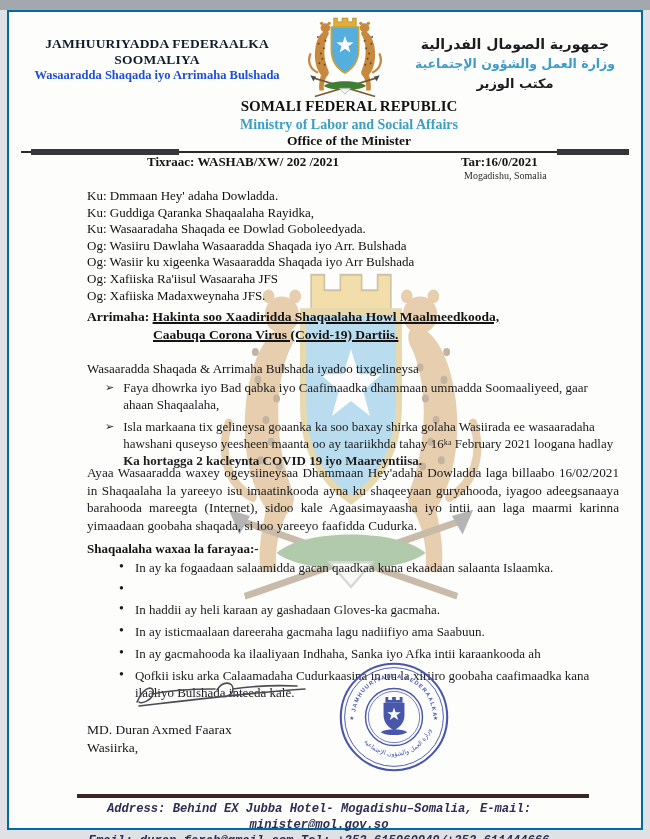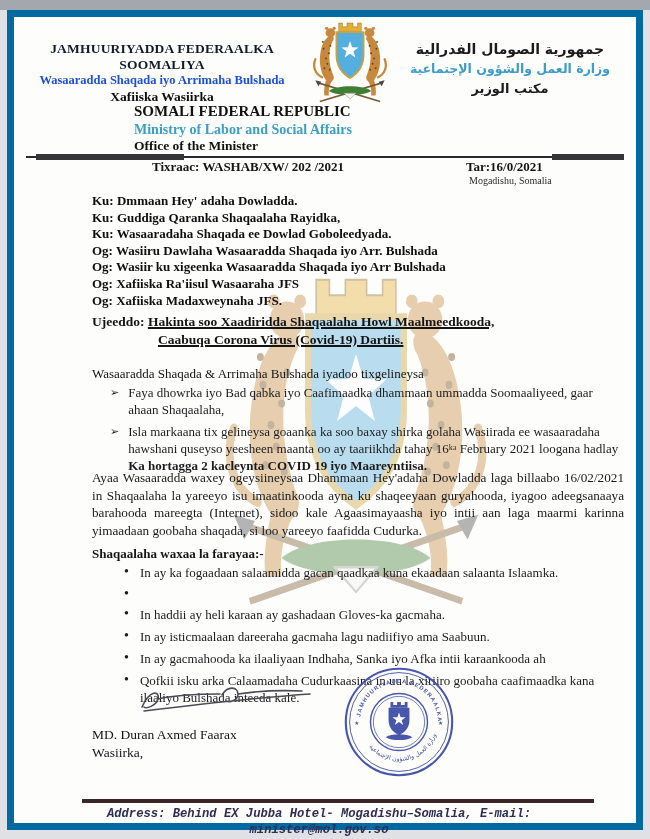--- a/index.html
+++ b/index.html
@@ -1,45 +1,45 @@
 <!DOCTYPE html>
 <html><head>
 <meta charset="utf-8">
 <style>
   html,body{margin:0;padding:0;}
   .canvas{position:relative;width:650px;height:839px;background:#dfe1e4;overflow:hidden;
           font-family:"Liberation Serif","DejaVu Serif",serif;color:#141414;}
   .top-strip{position:absolute;left:0;top:0;width:100%;height:10px;background:#a2a8ae;}
   .page{position:absolute;left:7px;right:7px;top:10px;bottom:9px;background:#fdfdfc;
-        border:7px solid #0369a1;}
+        border:2px solid #0369a1;}
   
   .hdr-left{position:absolute;left:16px;top:24px;width:264px;text-align:center;line-height:1.18;}
   .hdr-left .l1{font-weight:bold;font-size:13.5px;color:#121b2a;letter-spacing:.2px;}
   .hdr-left .l3{font-weight:bold;font-size:12.5px;color:#1d4ed8;}
   .hdr-left .l4{font-weight:bold;font-size:13.5px;color:#0e0e10;margin-top:1px;}
   .emblem{position:absolute;left:276px;top:0px;width:120px;height:98px;}
   .hdr-right{position:absolute;right:12px;top:22px;width:228px;text-align:center;direction:rtl;
              font-family:"DejaVu Sans",sans-serif;line-height:1.5;}
   .hdr-right .a1{font-weight:bold;font-size:14px;color:#1c1c1e;}
   .hdr-right .a2{font-weight:bold;font-size:12.5px;color:#3d9cc8;}
   .hdr-right .a3{font-weight:bold;font-size:13px;color:#1c1c1e;}
-  .center-titles{position:absolute;left:120px;top:85px;width:440px;text-align:left;line-height:1.25;}
+  .center-titles{position:absolute;left:120px;top:85px;width:440px;text-align:center;line-height:1.25;}
   .center-titles .t1{font-weight:bold;font-size:15px;color:#121212;}
   .center-titles .t2{font-weight:bold;font-size:14px;color:#3b9fc4;}
   .center-titles .t3{font-weight:bold;font-size:13.5px;color:#121212;}
   .divider{position:absolute;left:0;top:137px;width:100%;height:8px;}
   .divider .thin{position:absolute;left:12px;right:12px;top:2px;height:2px;background:#2a2a2e;}
   .divider .barL{position:absolute;left:22px;top:0;width:148px;height:6px;background:#35353a;}
   .divider .barR{position:absolute;right:12px;top:0;width:72px;height:6px;background:#35353a;}
   
   .ref{position:absolute;left:138px;top:142px;font-weight:bold;font-size:13px;}
   .date{position:absolute;left:452px;top:142px;font-weight:bold;font-size:13px;}
   .place{position:absolute;left:455px;top:158px;font-size:10px;color:#2b2b2b;}
   
-  .recips{position:absolute;left:78px;top:176px;font-weight:bold;font-size:13px;line-height:16.6px;color:#0f0f10;}
+  .recips{position:absolute;left:78px;top:176px;font-weight:normal;font-size:13px;line-height:16.6px;color:#0f0f10;}
   
   .subject{position:absolute;left:78px;top:296px;font-weight:bold;font-size:13.5px;line-height:17.5px;}
   .subject .u{text-decoration:underline;text-decoration-thickness:1.5px;}
   .subject .line2{padding-left:66px;}
   
   .cons-head{position:absolute;left:78px;top:349px;font-weight:normal;font-size:13px;}
   .cons-items{position:absolute;left:96px;top:367px;width:512px;font-size:13px;line-height:17.3px;color:#1c1c1e;}
   .cons-item{display:flex;gap:9px;margin-bottom:4px;}
   .cons-item .arrow{flex:0 0 auto;font-size:11px;line-height:17px;color:#222;}
   
@@ -112,21 +112,20 @@
   <div class="page">
 
     <svg class="watermark" viewBox="0 0 140 130" preserveAspectRatio="none">
       <use href="#coat"></use>
     </svg>
 
     <div class="hdr-left">
       <div class="l1">JAMHUURIYADDA FEDERAALKA</div>
       <div class="l1">SOOMALIYA</div>
       <div class="l3">Wasaaradda Shaqada iyo Arrimaha Bulshada</div>
-      <div class="l4">Xafiiska Wasiirka</div>
     </div>
 
     <svg class="emblem" viewBox="0 0 140 130">
       <use href="#coat"></use>
     </svg>
 
     <div class="hdr-right">
       <div class="a1">جمهورية الصومال الفدرالية</div>
       <div class="a2">وزارة العمل والشؤون الإجتماعية</div>
       <div class="a3">مكتب الوزير</div>
@@ -153,21 +152,21 @@
       <div>Ku: Guddiga Qaranka Shaqaalaha Rayidka,</div>
       <div>Ku: Wasaaradaha Shaqada ee Dowlad Goboleedyada.</div>
       <div>Og: Wasiiru Dawlaha Wasaaradda Shaqada iyo Arr. Bulshada</div>
       <div>Og: Wasiir ku xigeenka Wasaaradda Shaqada iyo Arr Bulshada</div>
       <div>Og: Xafiiska Ra'iisul Wasaaraha JFS</div>
       <div>Og: Xafiiska Madaxweynaha JFS.</div>
     </div>
 
     <div class="subject">
       <div>
-        <span>Ujeeddo:</span>
+        <span>Arrimaha:</span>
         <span class="u">Hakinta soo Xaadiridda Shaqaalaha Howl Maalmeedkooda,</span>
       </div>
       <div class="line2">
         <span class="u">Caabuqa Corona Virus (Covid-19) Dartiis.</span>
       </div>
     </div>
 
     <div class="cons-head">Wasaaradda Shaqada &amp; Arrimaha Bulshada iyadoo tixgelineysa</div>
     <div class="cons-items">
       <div class="cons-item">

